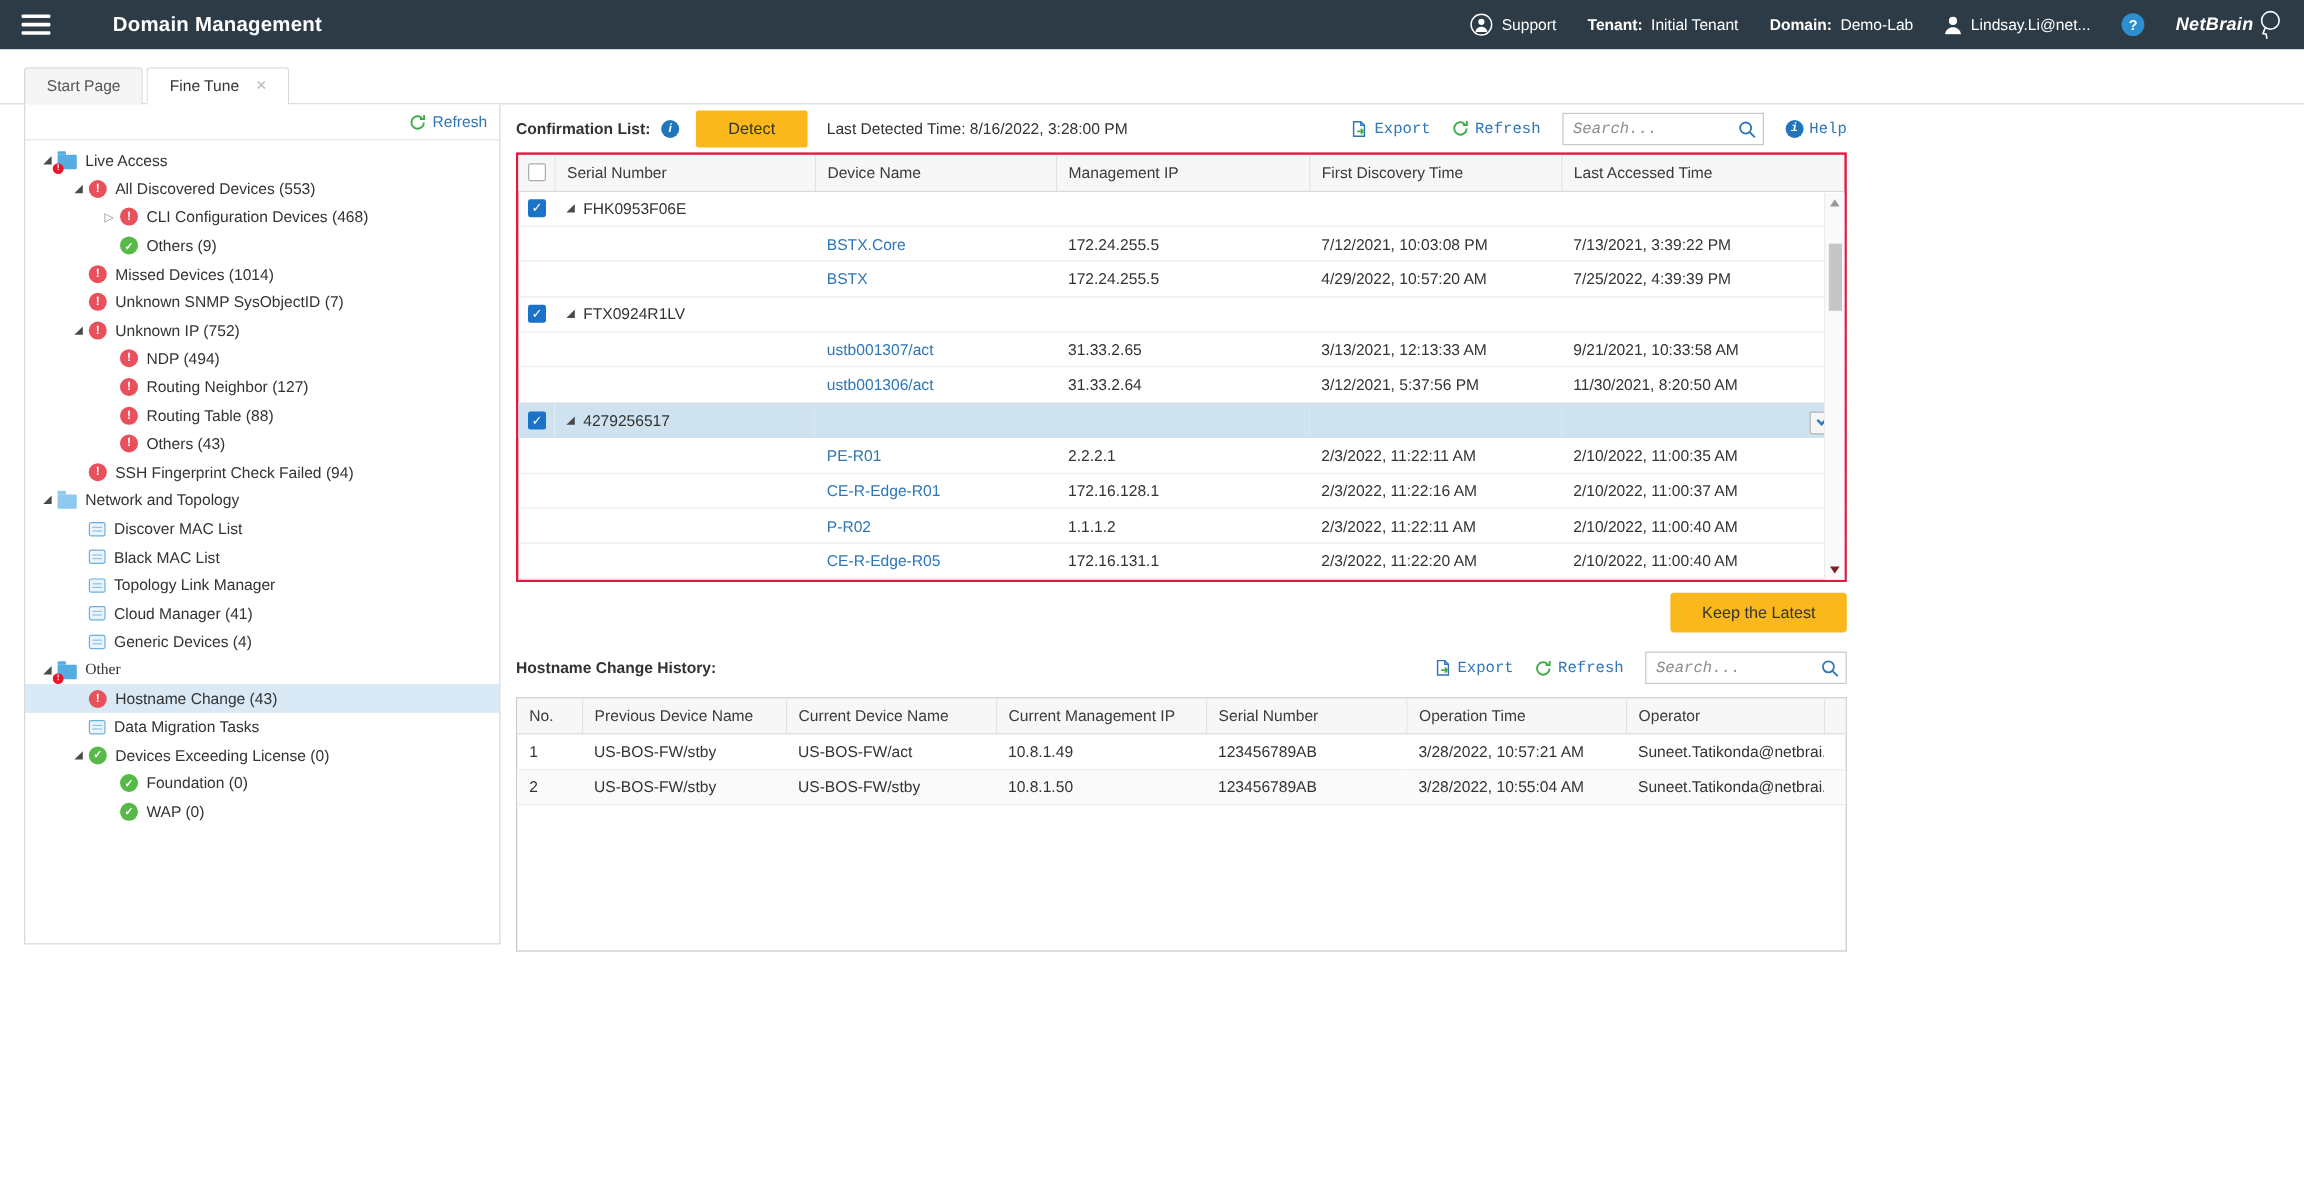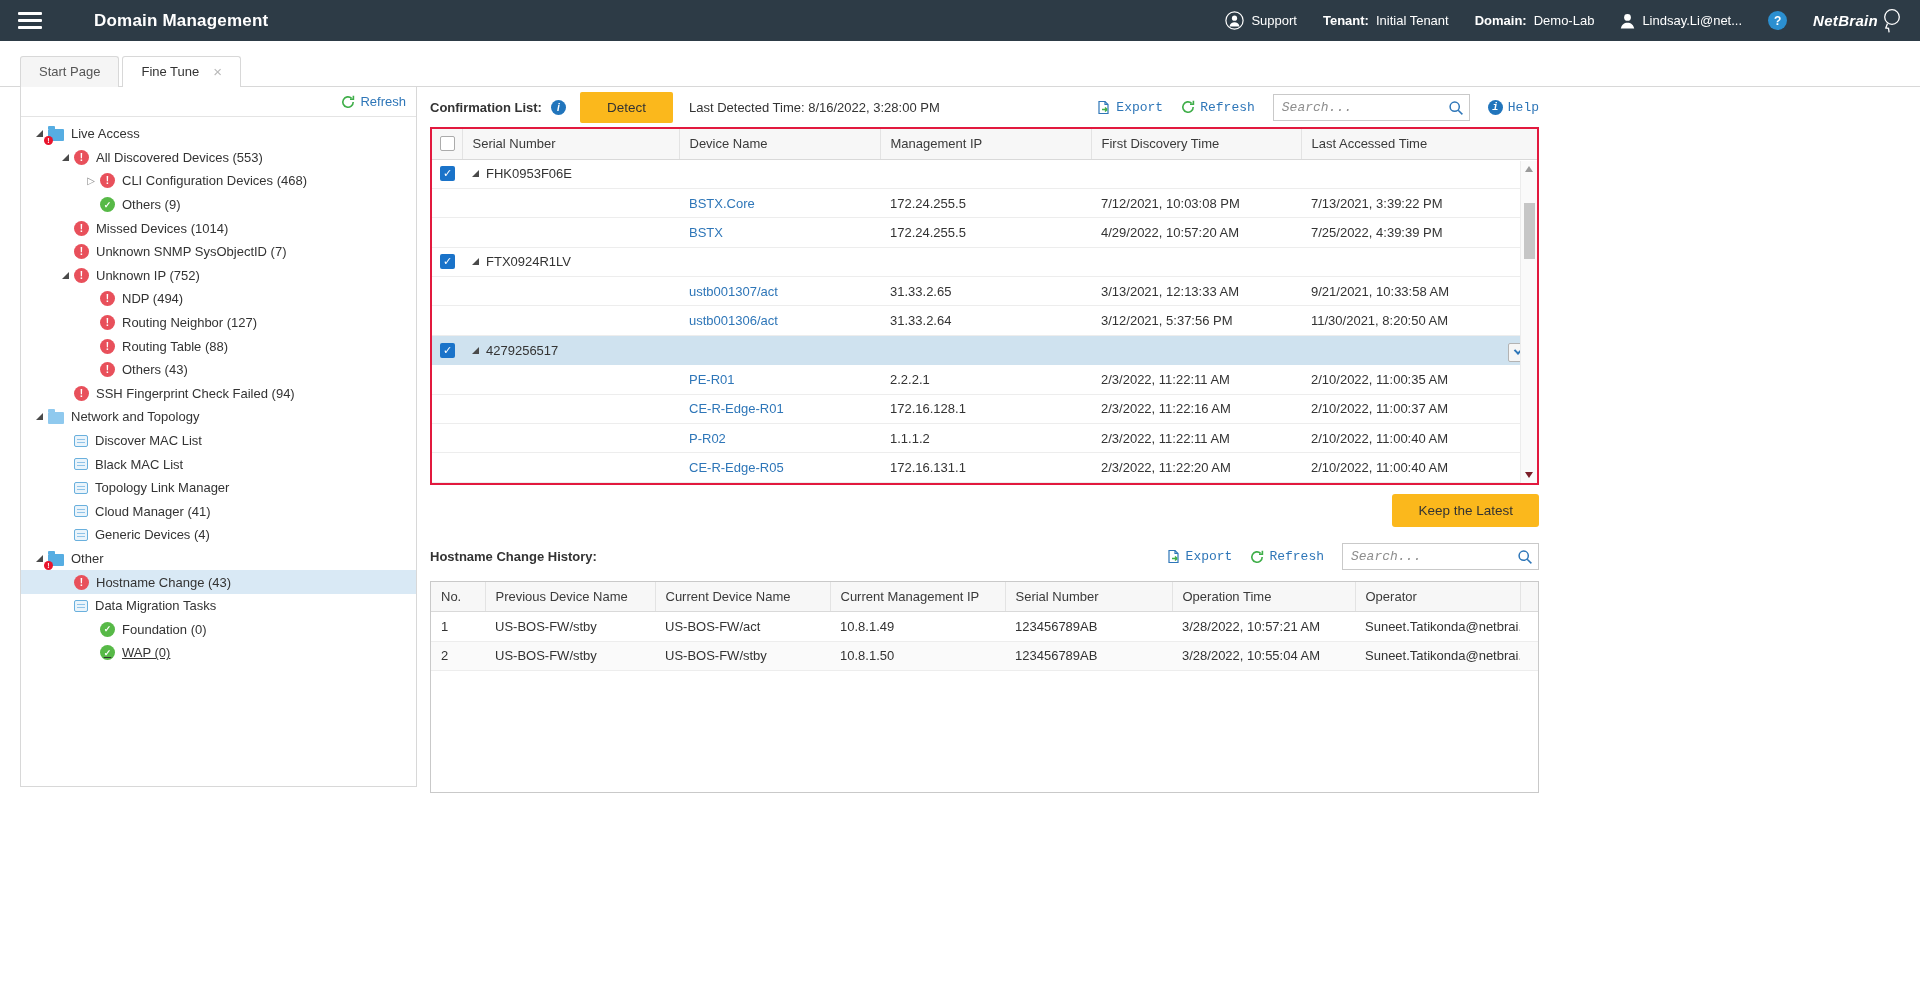--- a/index.html
+++ b/index.html
@@ -62,21 +62,21 @@
   
   .conf-toolbar { height:40px; display:flex; align-items:center; }
   .bold-label { font-weight:bold; }
   .info-ico { width:15px; height:15px; border-radius:50%; background:#2175bc; color:#fff; font-size:10px; font-weight:bold;
     display:inline-flex; align-items:center; justify-content:center; margin-left:9px; }
   .info-ico::after { content:"i"; font-style:italic; }
   .btn-detect { background:#fbb81c; border:none; border-radius:2px; padding:8px 27px; margin-left:14px;
     font-family:inherit; font-size:13.5px; color:#333; cursor:pointer; }
   .last-detected { margin-left:16px; }
   .toolbar-right { margin-left:auto; display:flex; align-items:center; gap:18px;font-family:Liberation Mono, monospace; }
-  .search-box { position:relative; width:197px; height:27px; border:1px solid #c9c9c9; background:#fff; display:flex; align-items:center; }
+  .search-box { position:relative; width:168px; height:27px; border:1px solid #c9c9c9; background:#fff; display:flex; align-items:center; }
   .search-box input { border:none; outline:none; width:134px; padding:0 8px; font-family:inherit; font-size:13px; color:#333; background:transparent; }
   .search-box input::placeholder { font-style:italic; color:#8d8d8d; }
   .search-box .mag { position:absolute; right:5px; top:5px; }
   
   .conf-wrap { border:2px solid #e2193e; position:relative; background:#fff; }
   table.grid { width:100%; border-collapse:collapse; table-layout:fixed; }
   table.grid th { background:#f7f7f7; height:30px; padding:0 10px; text-align:left; font-weight:normal; color:#3a3a3a;
     border-right:1px solid #e3e3e3; border-bottom:1px solid #d9d9d9; cursor:pointer; white-space:nowrap; overflow:hidden; }
   table.grid th:last-child { border-right:none; }
   table.grid td { height:29.4px; padding:0 10px; border-bottom:1px solid #ededed; white-space:nowrap; overflow:hidden; }
@@ -269,45 +269,52 @@
         <div class="tree-row" style="padding-left: 36px;">
           <span class="exp"></span>
           <span class="ico ico-grid"></span>
           <span class="tree-label">Cloud Manager (41)</span>
         </div>
         <div class="tree-row" style="padding-left: 36px;">
           <span class="exp"></span>
           <span class="ico ico-grid"></span>
           <span class="tree-label">Generic Devices (4)</span>
         </div>
-        <div class="tree-row" style="padding-left: 10px;">
+        <div class="tree-row" style="padding-left: 10px; font-family: Liberation Serif, serif;">
           <span class="exp">
             <span class="tri-open"></span>
           </span>
           <span class="ico ico-folder">
             <span class="badge"></span>
           </span>
           <span class="tree-label">Other</span>
         </div>
         <div class="tree-row selected" style="padding-left: 36px;">
           <span class="exp"></span>
           <span class="ico ico-alert"></span>
           <span class="tree-label">Hostname Change (43)</span>
         </div>
         <div class="tree-row" style="padding-left: 36px;">
           <span class="exp"></span>
           <span class="ico ico-grid"></span>
           <span class="tree-label">Data Migration Tasks</span>
         </div>
+        <div class="tree-row" style="padding-left: 36px;">
+          <span class="exp">
+            <span class="tri-open"></span>
+          </span>
+          <span class="ico ico-check"></span>
+          <span class="tree-label">Devices Exceeding License (0)</span>
+        </div>
         <div class="tree-row" style="padding-left: 62px;">
           <span class="exp"></span>
           <span class="ico ico-check"></span>
           <span class="tree-label">Foundation (0)</span>
         </div>
-        <div class="tree-row" style="padding-left: 62px; text-decoration: underline;">
+        <div class="tree-row" style="padding-left: 62px;">
           <span class="exp"></span>
           <span class="ico ico-check"></span>
           <span class="tree-label">WAP (0)</span>
         </div>
       </div>
   </aside>
 
   <main class="main">
 
     <div class="conf-toolbar">

